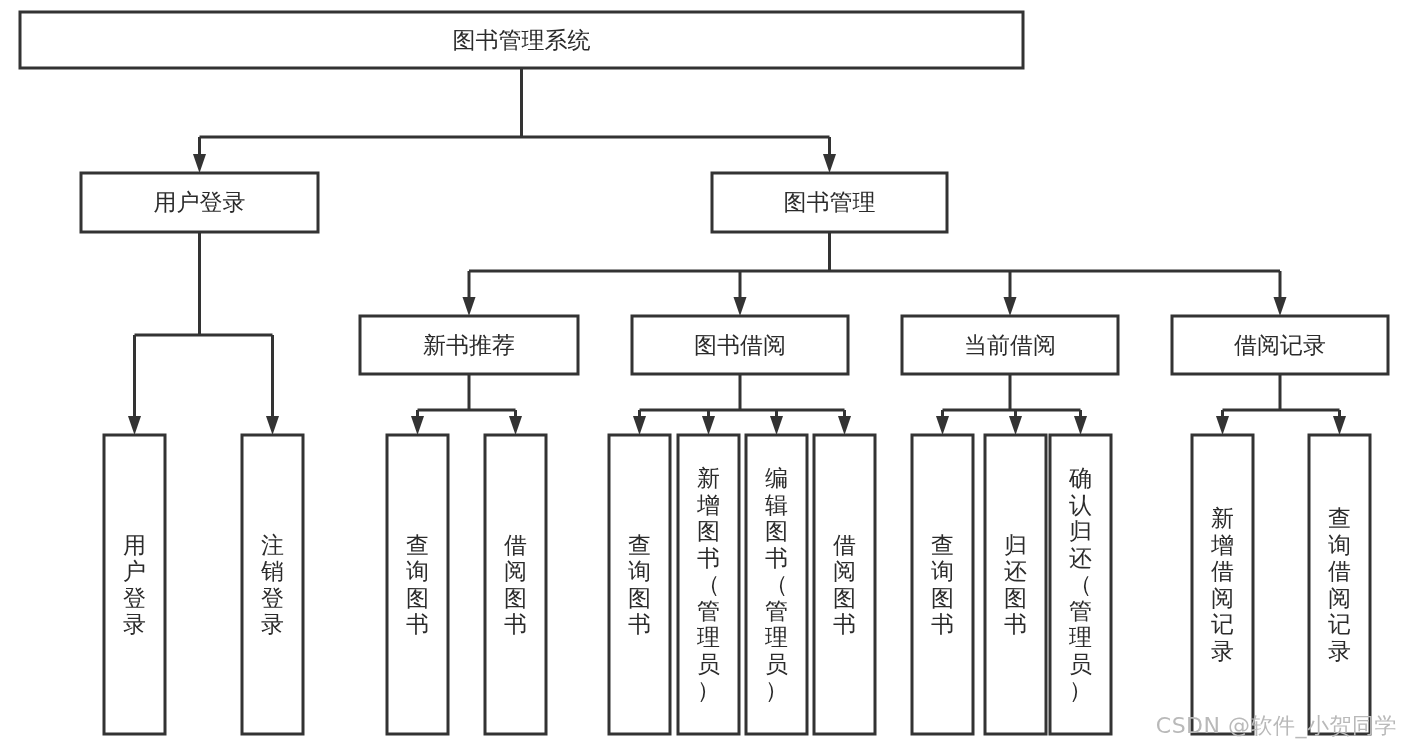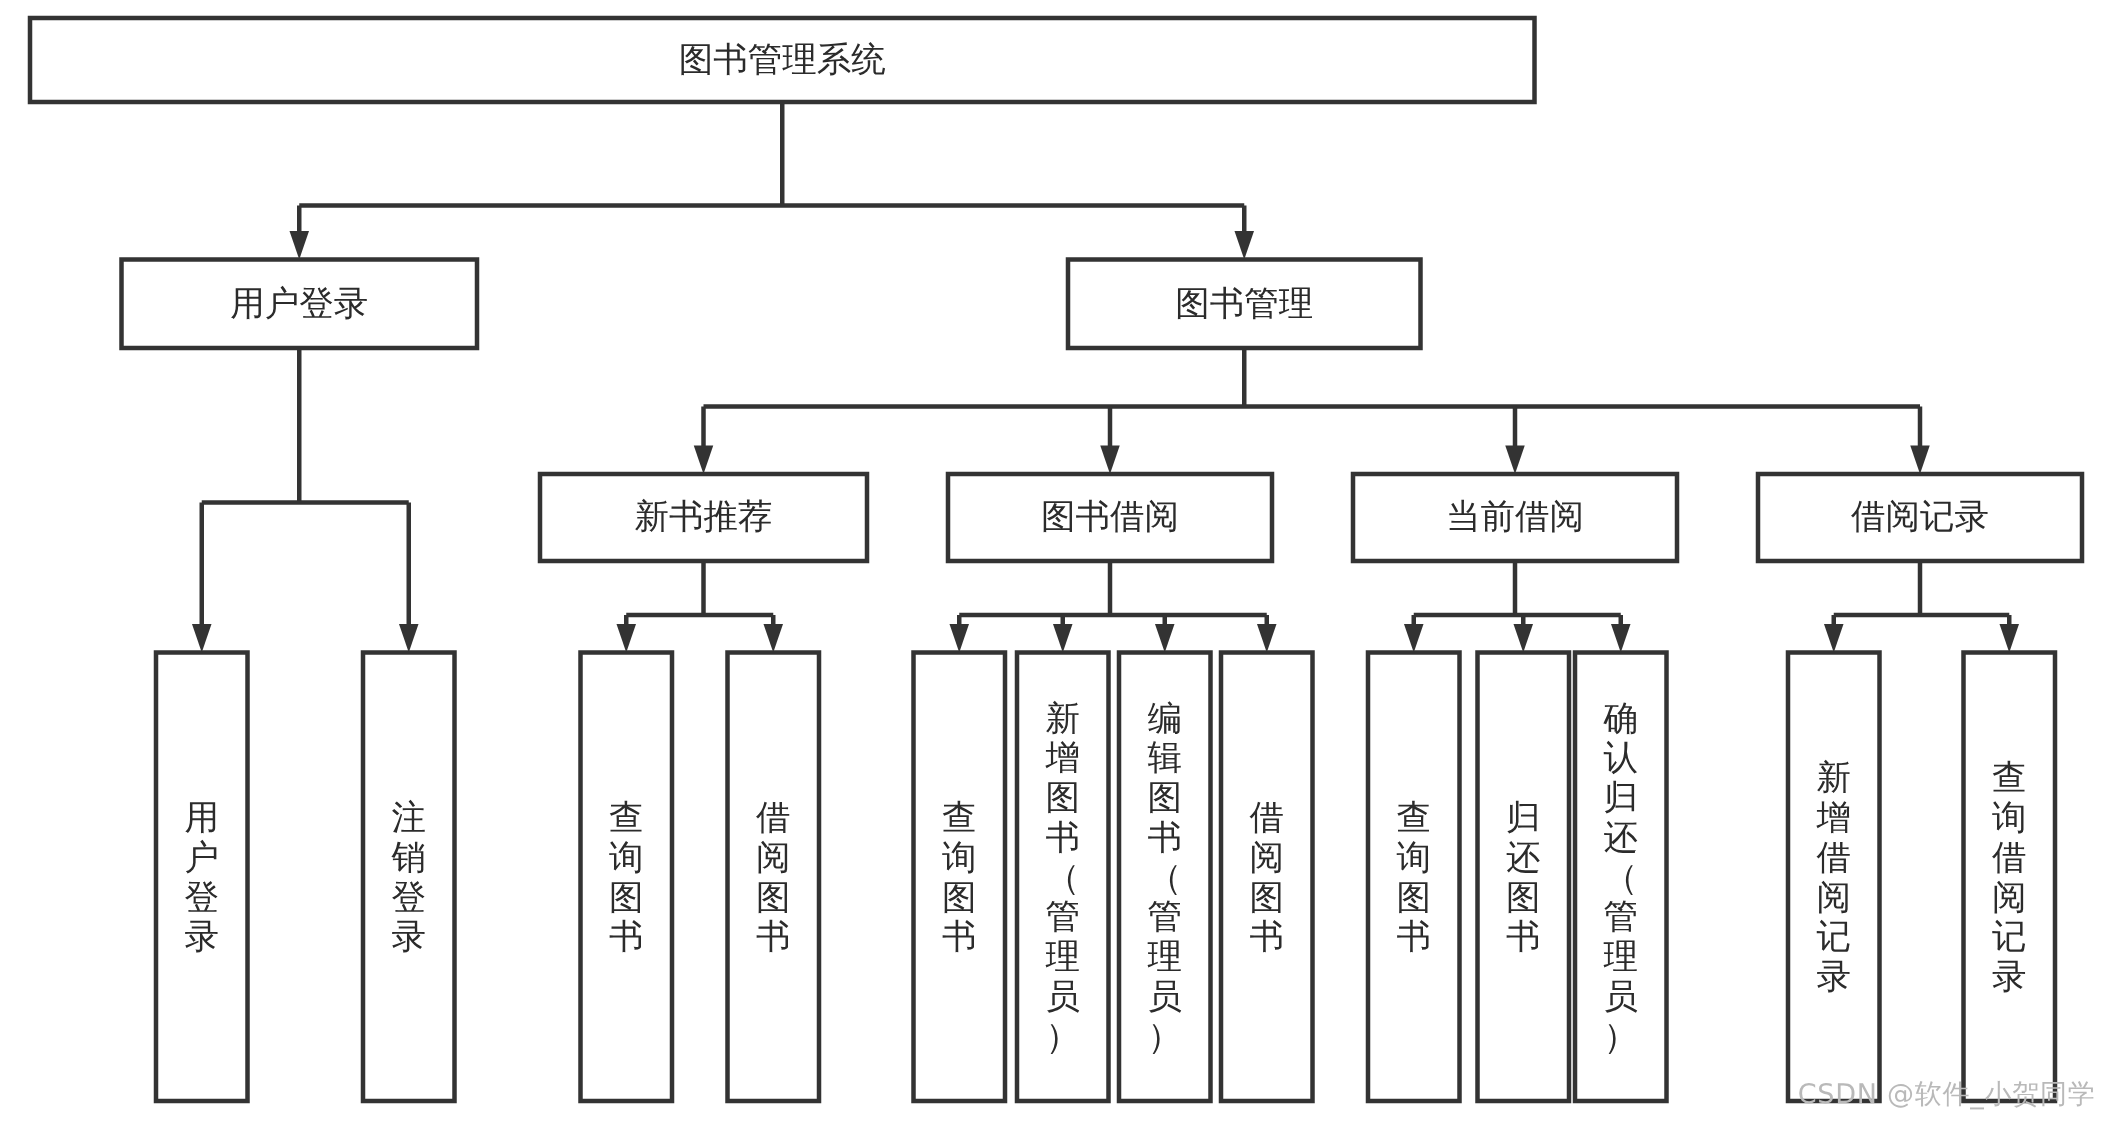--- a/index.html
+++ b/index.html
@@ -55,21 +55,21 @@
     font-family: "DejaVu Sans", "Liberation Sans", sans-serif;
     font-size: 23px;
     fill: #2b2b2b;
     text-anchor: middle;
   }
   .watermark-text {
     position: absolute;
     right: 8px;
     bottom: 6px;
     font-family: "DejaVu Sans", "Liberation Sans", sans-serif;
-    font-size: 18px;
+    font-size: 22px;
     color: #b9b9b9;
     white-space: nowrap;
     letter-spacing: 0.5px;
     pointer-events: none;
   }
 </style>
 </head>
 <body>
 
 <div id="diagram-root">

